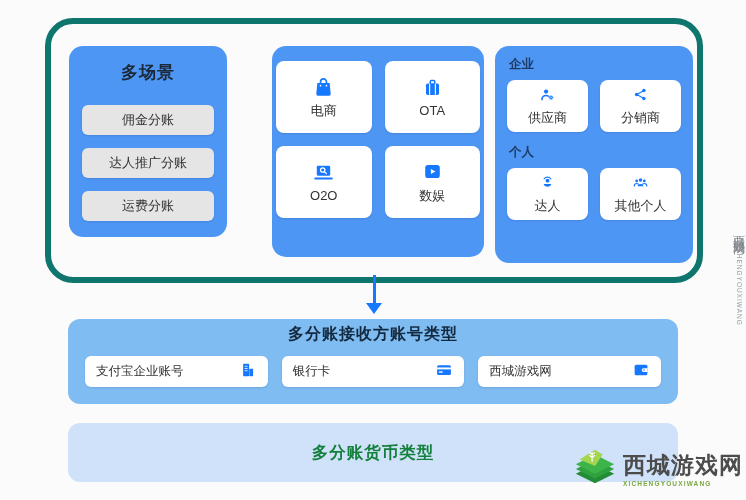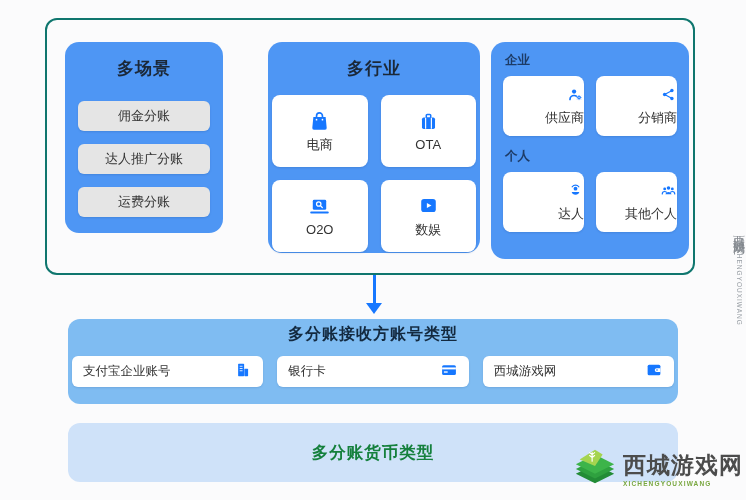--- a/index.html
+++ b/index.html
@@ -4,21 +4,21 @@
 <style>
   html,body{margin:0;padding:0;}
   body{
     width:746px;height:500px;position:relative;overflow:hidden;
     background:#fbfbfc;
     font-family:"Liberation Sans","DejaVu Sans",sans-serif;
   }
   
   .frame{
     position:absolute;left:45px;top:18px;width:646px;height:253px;
-    border:2px solid #0f766e;border-radius:12px;background:transparent;
+    border:6px solid #0f766e;border-radius:28px;background:transparent;
   }
   .panel{
     position:absolute;background:#4e96f4;border-radius:14px;color:#1b2838;
   }
   .panel-title{
     text-align:center;font-size:17px;font-weight:bold;color:#1b2838;
     padding-top:15px;letter-spacing:1px;
   }
   .p1{left:18px;top:22px;width:158px;height:191px;}
   .p2{left:221px;top:22px;width:212px;height:211px;}
@@ -34,41 +34,41 @@
   .tile{
     background:#fff;border-radius:8px;height:72px;display:flex;flex-direction:column;
     align-items:center;justify-content:center;gap:4px;font-size:13px;color:#333;
     box-shadow:0 1px 2px rgba(20,60,120,.18);
   }
   .tile svg{display:block;}
   .p3-body{padding:4px 12px 0;}
   .group-label{font-size:12.5px;color:#1d3b66;margin:6px 0 7px 2px;font-weight:600;}
   .grid2s{display:grid;grid-template-columns:1fr 1fr;gap:12px;}
   .tile-s{
-    background:#fff;border-radius:8px;height:60px;display:flex;flex-direction:column;
-    align-items:flex-end;justify-content:center;gap:3px;font-size:13px;color:#333;
+    background:#fff;border-radius:8px;height:52px;display:flex;flex-direction:column;
+    align-items:center;justify-content:center;gap:3px;font-size:13px;color:#333;
     box-shadow:0 1px 2px rgba(20,60,120,.18);
   }
   
   .arrow-line{position:absolute;left:373px;top:275px;width:3px;height:29px;background:#1677ff;}
   .arrow-head{
     position:absolute;left:366px;top:303px;width:0;height:0;
     border-left:8.5px solid transparent;border-right:8.5px solid transparent;
     border-top:11px solid #1677ff;
   }
   
   .bar1{
     position:absolute;left:68px;top:319px;width:610px;height:85px;
     background:#7fbcf2;border-radius:12px;
   }
   .bar1-title{
     text-align:center;font-size:16px;font-weight:bold;color:#13293f;
     padding-top:5px;letter-spacing:1px;
   }
-  .pills{display:flex;gap:14px;padding:0 4px;margin-top:11px;}
+  .pills{display:flex;gap:14px;padding:0 17px;margin-top:11px;}
   .pill{
     flex:1;height:31px;background:#fff;border-radius:6px;display:flex;
     align-items:center;justify-content:space-between;padding:0 11px;
     font-size:12.5px;color:#333;box-shadow:0 1px 2px rgba(20,60,120,.15);
   }
   
   .bar2{
     position:absolute;left:68px;top:423px;width:610px;height:59px;
     background:#cfe2f9;border-radius:12px;display:flex;align-items:center;
     justify-content:center;font-size:16.5px;font-weight:bold;color:#15803d;
@@ -103,21 +103,20 @@
       <div class="row-btn">
         <span>达人推广分账</span>
       </div>
       <div class="row-btn">
         <span>运费分账</span>
       </div>
     </div>
   </div>
 
   <div class="panel p2">
-    <div class="panel-title">多行业</div>
     <div class="grid2">
       <div class="tile">
         <span class="ic">
           <svg width="23" height="23" viewBox="0 0 24 24">
             <path d="M5.6 8.4h12.8l1.1 11.2a1.8 1.8 0 0 1-1.8 2H6.3a1.8 1.8 0 0 1-1.8-2z" fill="#1677ff"></path>
             <path d="M8.9 10.6V7.2a3.1 3.1 0 0 1 6.2 0v3.4" fill="none" stroke="#1677ff" stroke-width="1.7" stroke-linecap="round"></path>
             <circle cx="8.9" cy="11.2" r="0.9" fill="#fff"></circle>
               <circle cx="15.1" cy="11.2" r="0.9" fill="#fff"></circle>
           </svg>
         </span>

